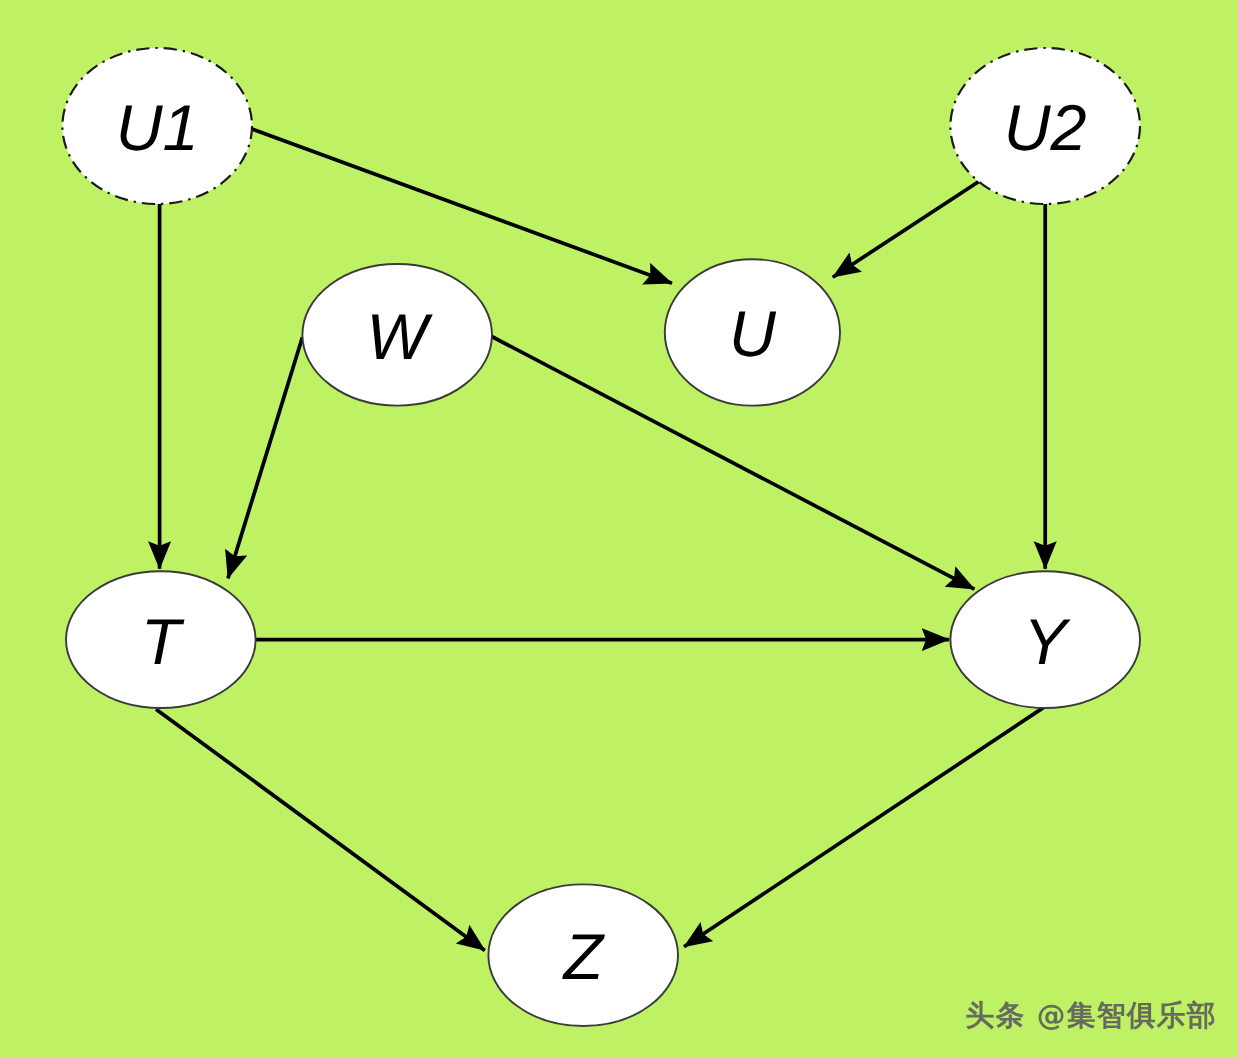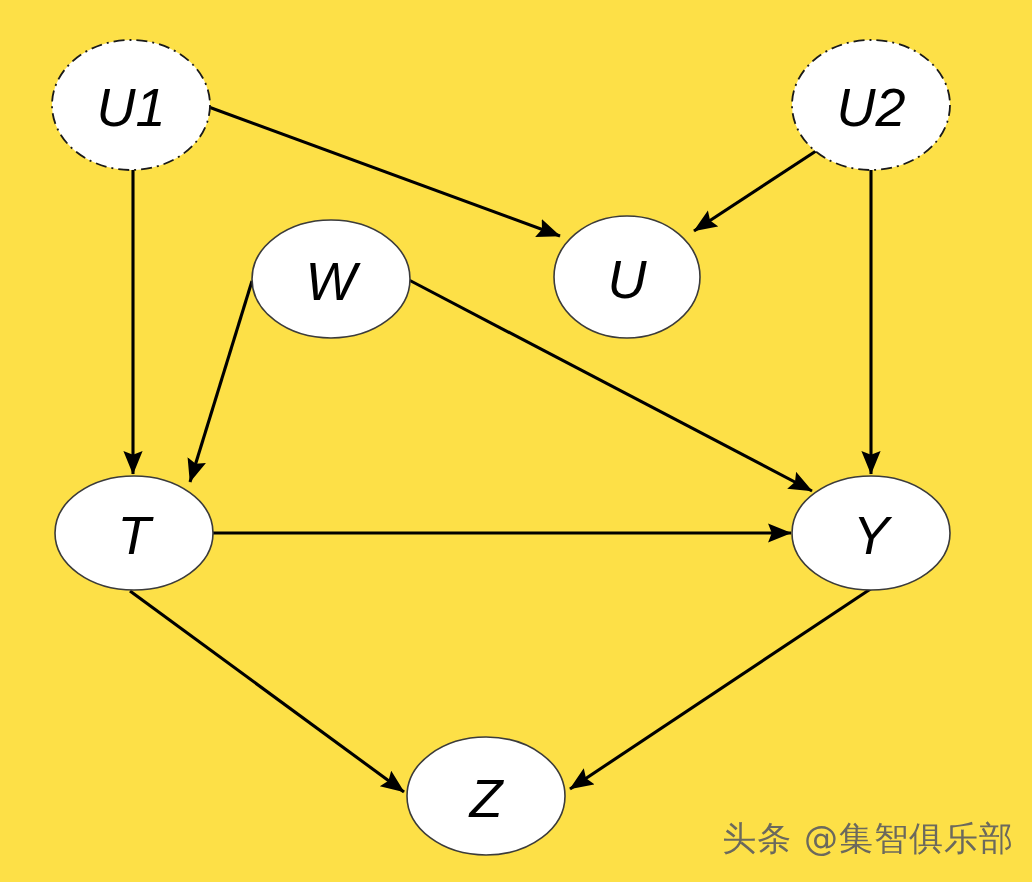--- a/index.html
+++ b/index.html
@@ -55,33 +55,33 @@
     stroke: #000000;
     stroke-width: 3.1;
     fill: none;
     stroke-linecap: butt;
   }
   .watermark-text {
     position: absolute;
     right: 18px;
     bottom: 20px;
     font-family: "DejaVu Sans", sans-serif;
-    font-size: 34px;
-    font-weight: 400;
+    font-size: 24px;
+    font-weight: 700;
     color: #5f5f5f;
     letter-spacing: 1px;
     white-space: nowrap;
     opacity: 0.92;
     user-select: none;
   }
 </style>
 </head>
 <body>
 
-<div id="diagram-root" style="background: #fde047;">
+<div id="diagram-root" style="background: #bef264;">
 
   <svg id="dag-svg" viewBox="0 0 1032 882" xmlns="http://www.w3.org/2000/svg">
     <defs>
       <marker id="arrowhead" markerWidth="9" markerHeight="9" refX="7.4" refY="3.1" orient="auto" markerUnits="strokeWidth">
         <path d="M0,0 L7.6,3.1 L0,6.2 L1.2,3.1 Z" fill="#000000"></path>
       </marker>
     </defs>
 
     <g id="edges-layer">
       <line class="edge-line" id="edge-U1-U" marker-end="url(#arrowhead)" x1="206" y1="106" x2="560" y2="236"></line>

